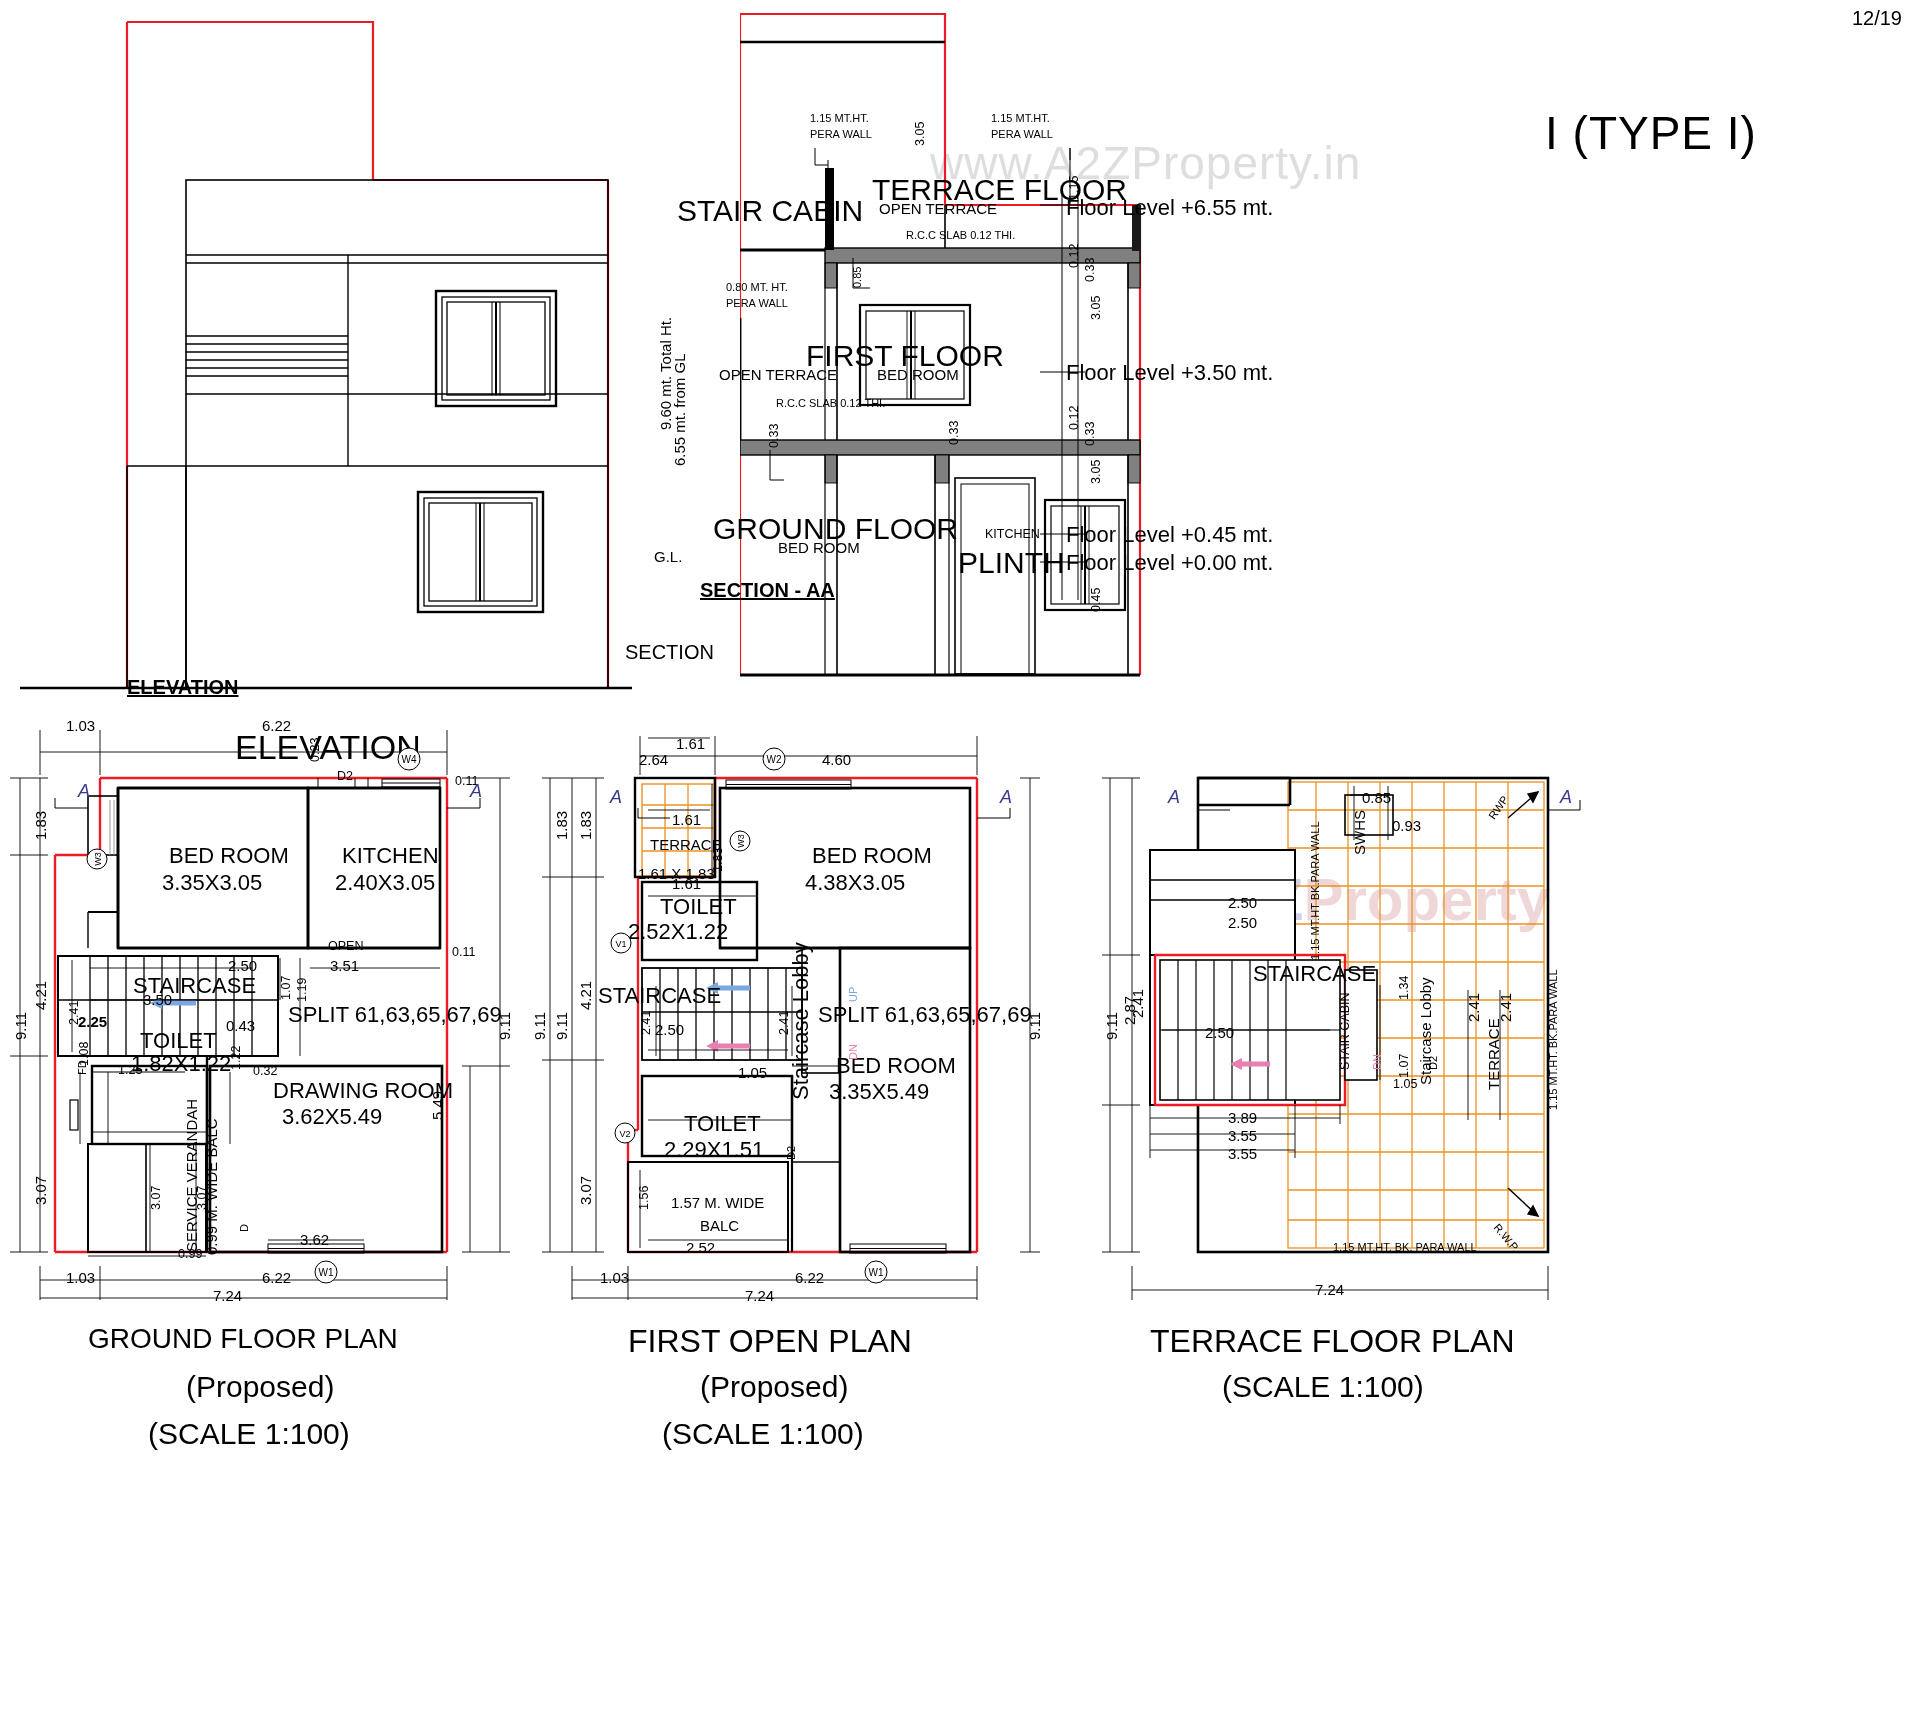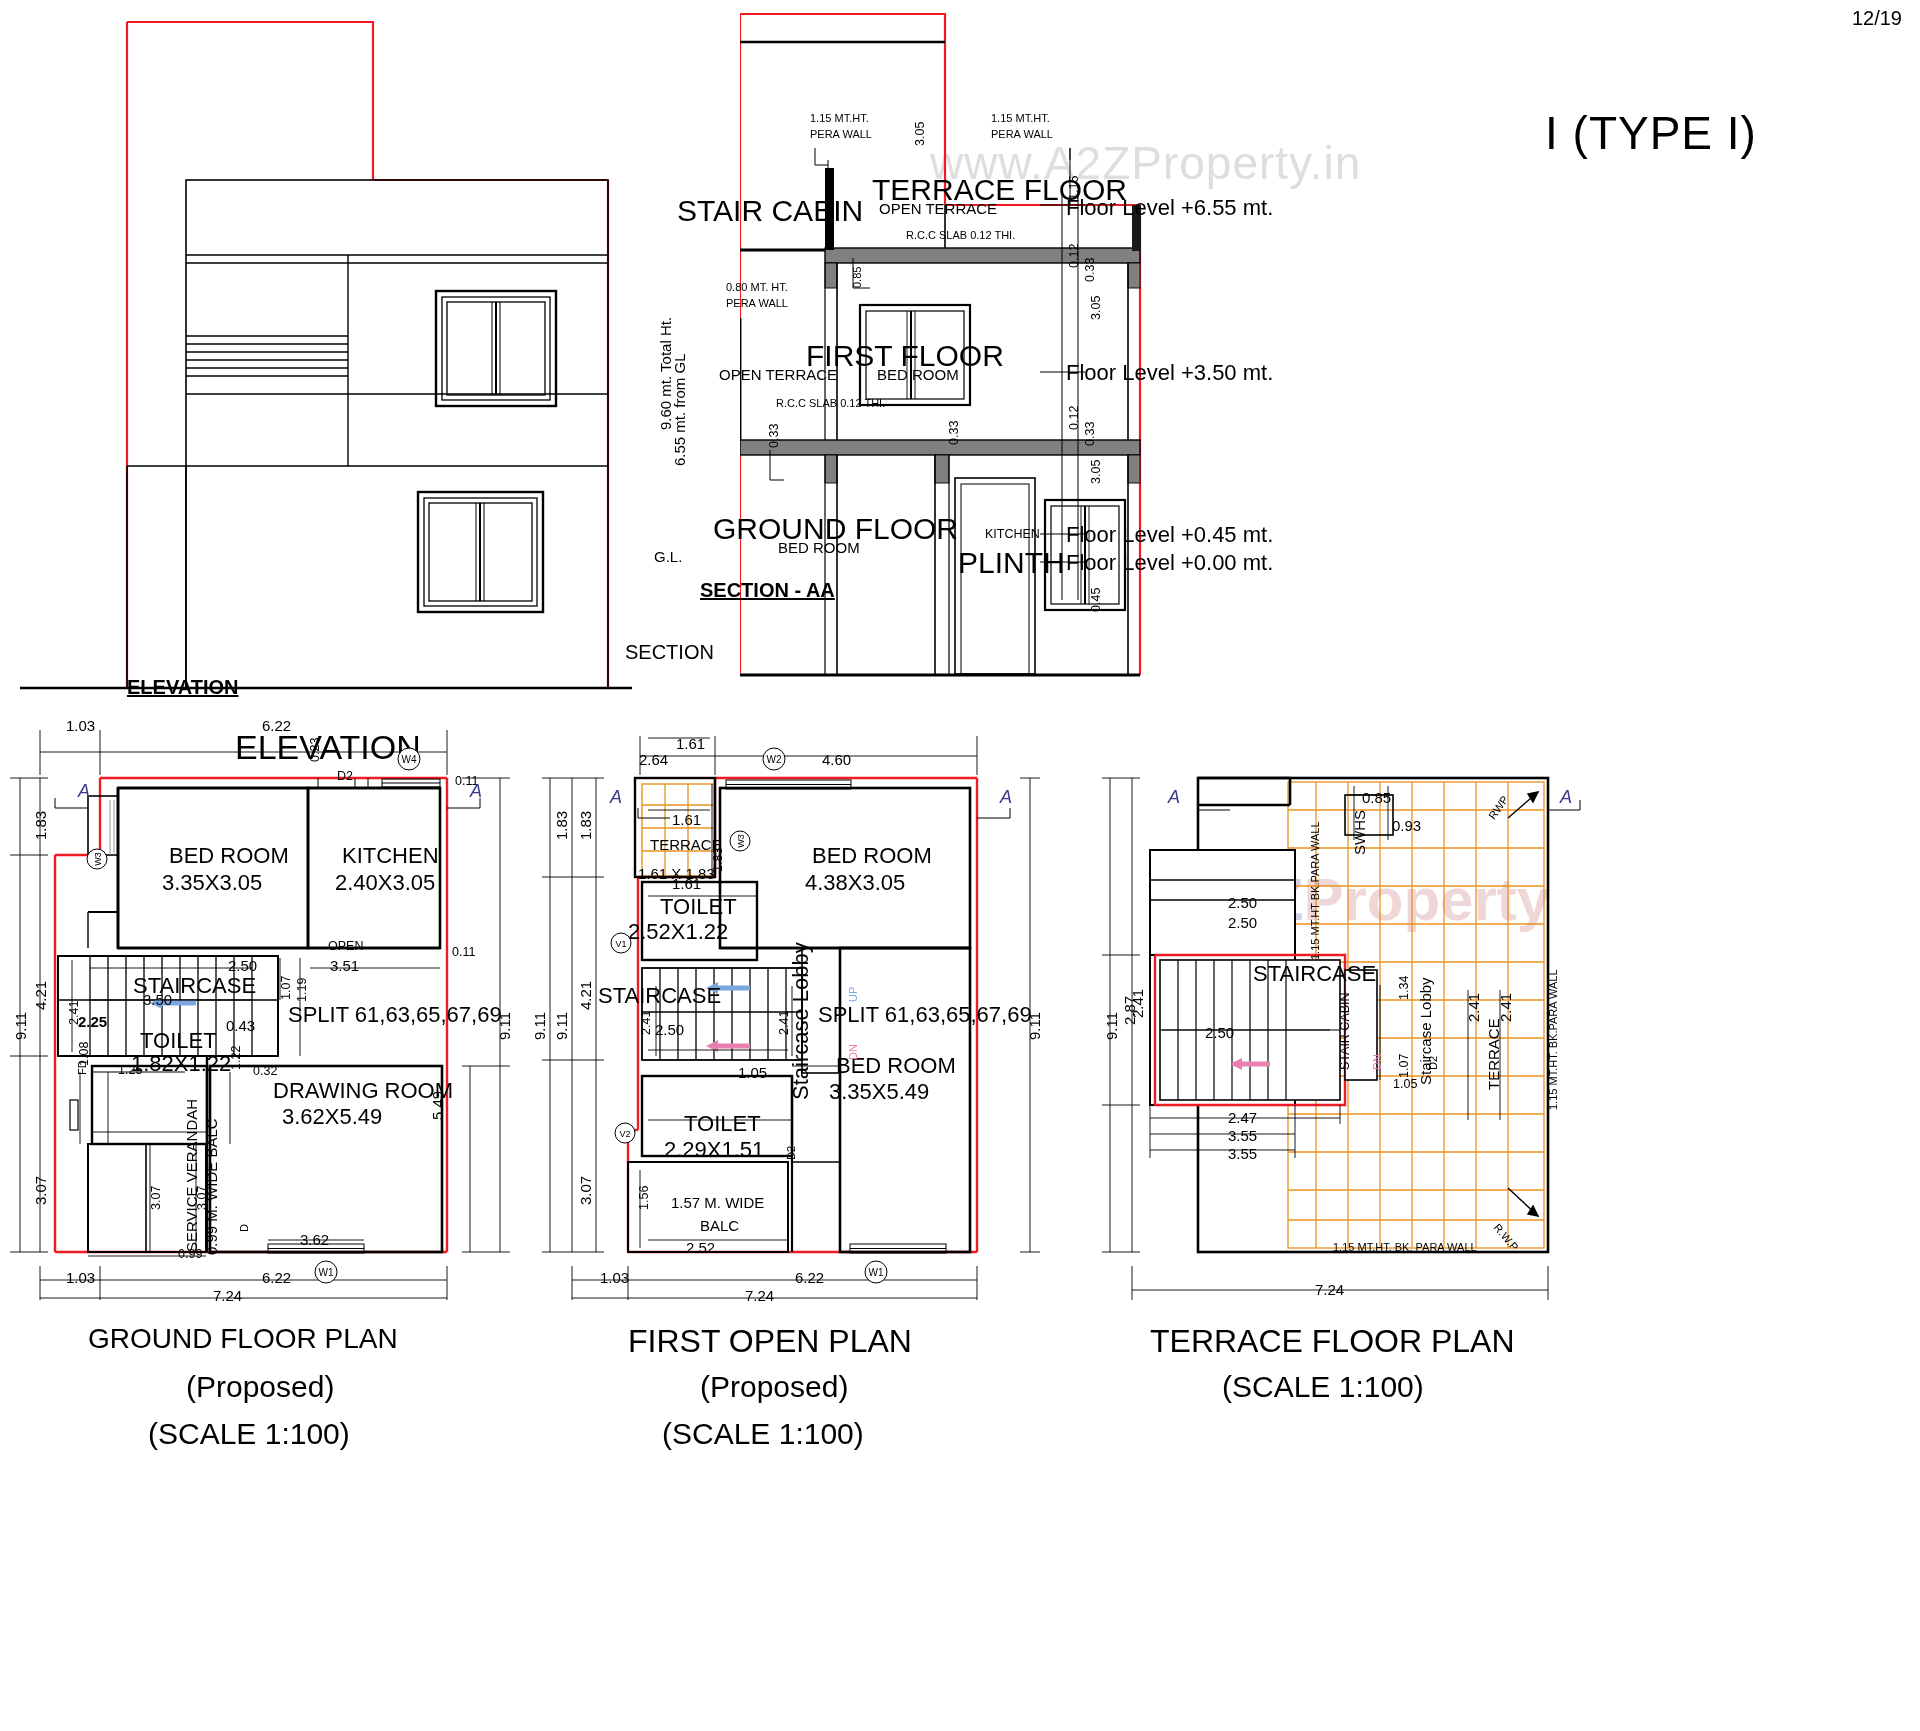--- a/index.html
+++ b/index.html
@@ -751,21 +751,21 @@
 <div class="txt lbl-sm" style="left:1228px; top:915px;">2.50</div>
 <div class="txt lbl-sm" style="left:1205px; top:1025px;">2.50</div>
 <div class="txt lbl-sm vert" style="left:1122px; top:1025px; transform:rotate(-90deg);">2.87</div>
 <div class="txt lbl-sm vert" style="left:1104px; top:1040px; transform:rotate(-90deg);">9.11</div>
 <div class="txt lbl-sm vert" style="left:1130px; top:1018px; transform:rotate(-90deg);">2.41</div>
 <div class="txt lbl-sm vert" style="left:1466px; top:1022px; transform:rotate(-90deg);">2.41</div>
 <div class="txt lbl-sm vert" style="left:1498px; top:1022px; transform:rotate(-90deg);">2.41</div>
 <div class="txt lbl-xs vert" style="left:1398px; top:1000px; transform:rotate(-90deg);">1.34</div>
 <div class="txt lbl-xs vert" style="left:1398px; top:1078px; transform:rotate(-90deg);">1.07</div>
 <div class="txt lbl-xs" style="left:1393px; top:1078px;">1.05</div>
-<div class="txt lbl-sm" style="left:1228px; top:1110px;">2.47</div>
+<div class="txt lbl-sm" style="left:1228px; top:1110px;">3.89</div>
 <div class="txt lbl-sm" style="left:1228px; top:1128px;">3.55</div>
 <div class="txt lbl-sm" style="left:1228px; top:1146px;">3.55</div>
 <div class="txt lbl-sm" style="left:1315px; top:1282px;">7.24</div>
 <div class="txt lbl-xxs vert" style="left:1428px; top:1070px; transform:rotate(-90deg);">D2</div>
 <div class="txt lbl-xxs vert" style="left:1372px; top:1070px; transform:rotate(-90deg); color:#e87fb0;">DN</div>
 <div class="txt bluetag" style="left:1168px; top:788px;">A</div>
 <div class="txt bluetag" style="left:1560px; top:788px;">A</div>
 
 <div class="txt" style="left:1150px; top:1325px; font-size:32px;">TERRACE FLOOR PLAN</div>
 <div class="txt" style="left:1222px; top:1372px; font-size:30px;">(SCALE 1:100)</div>

